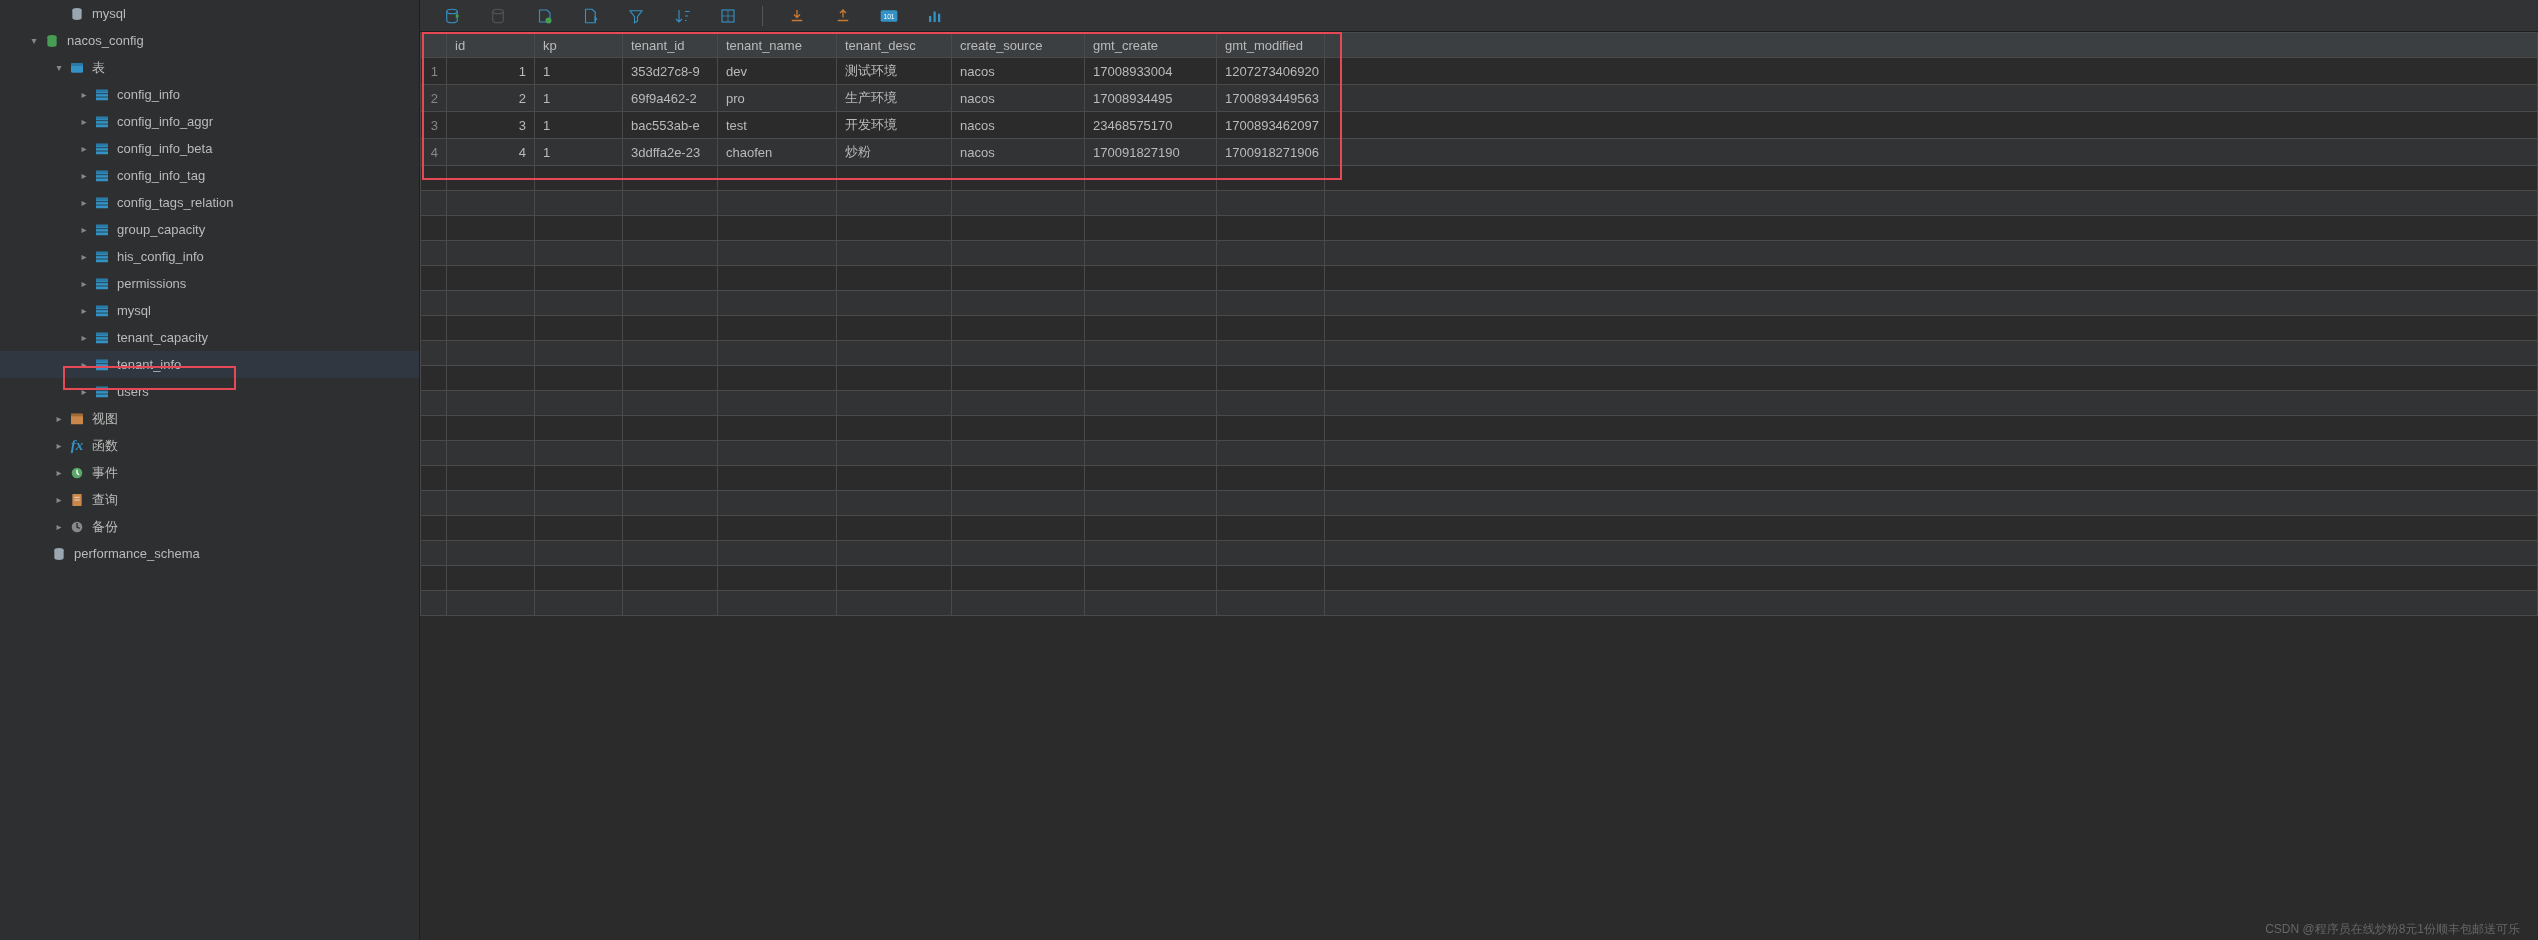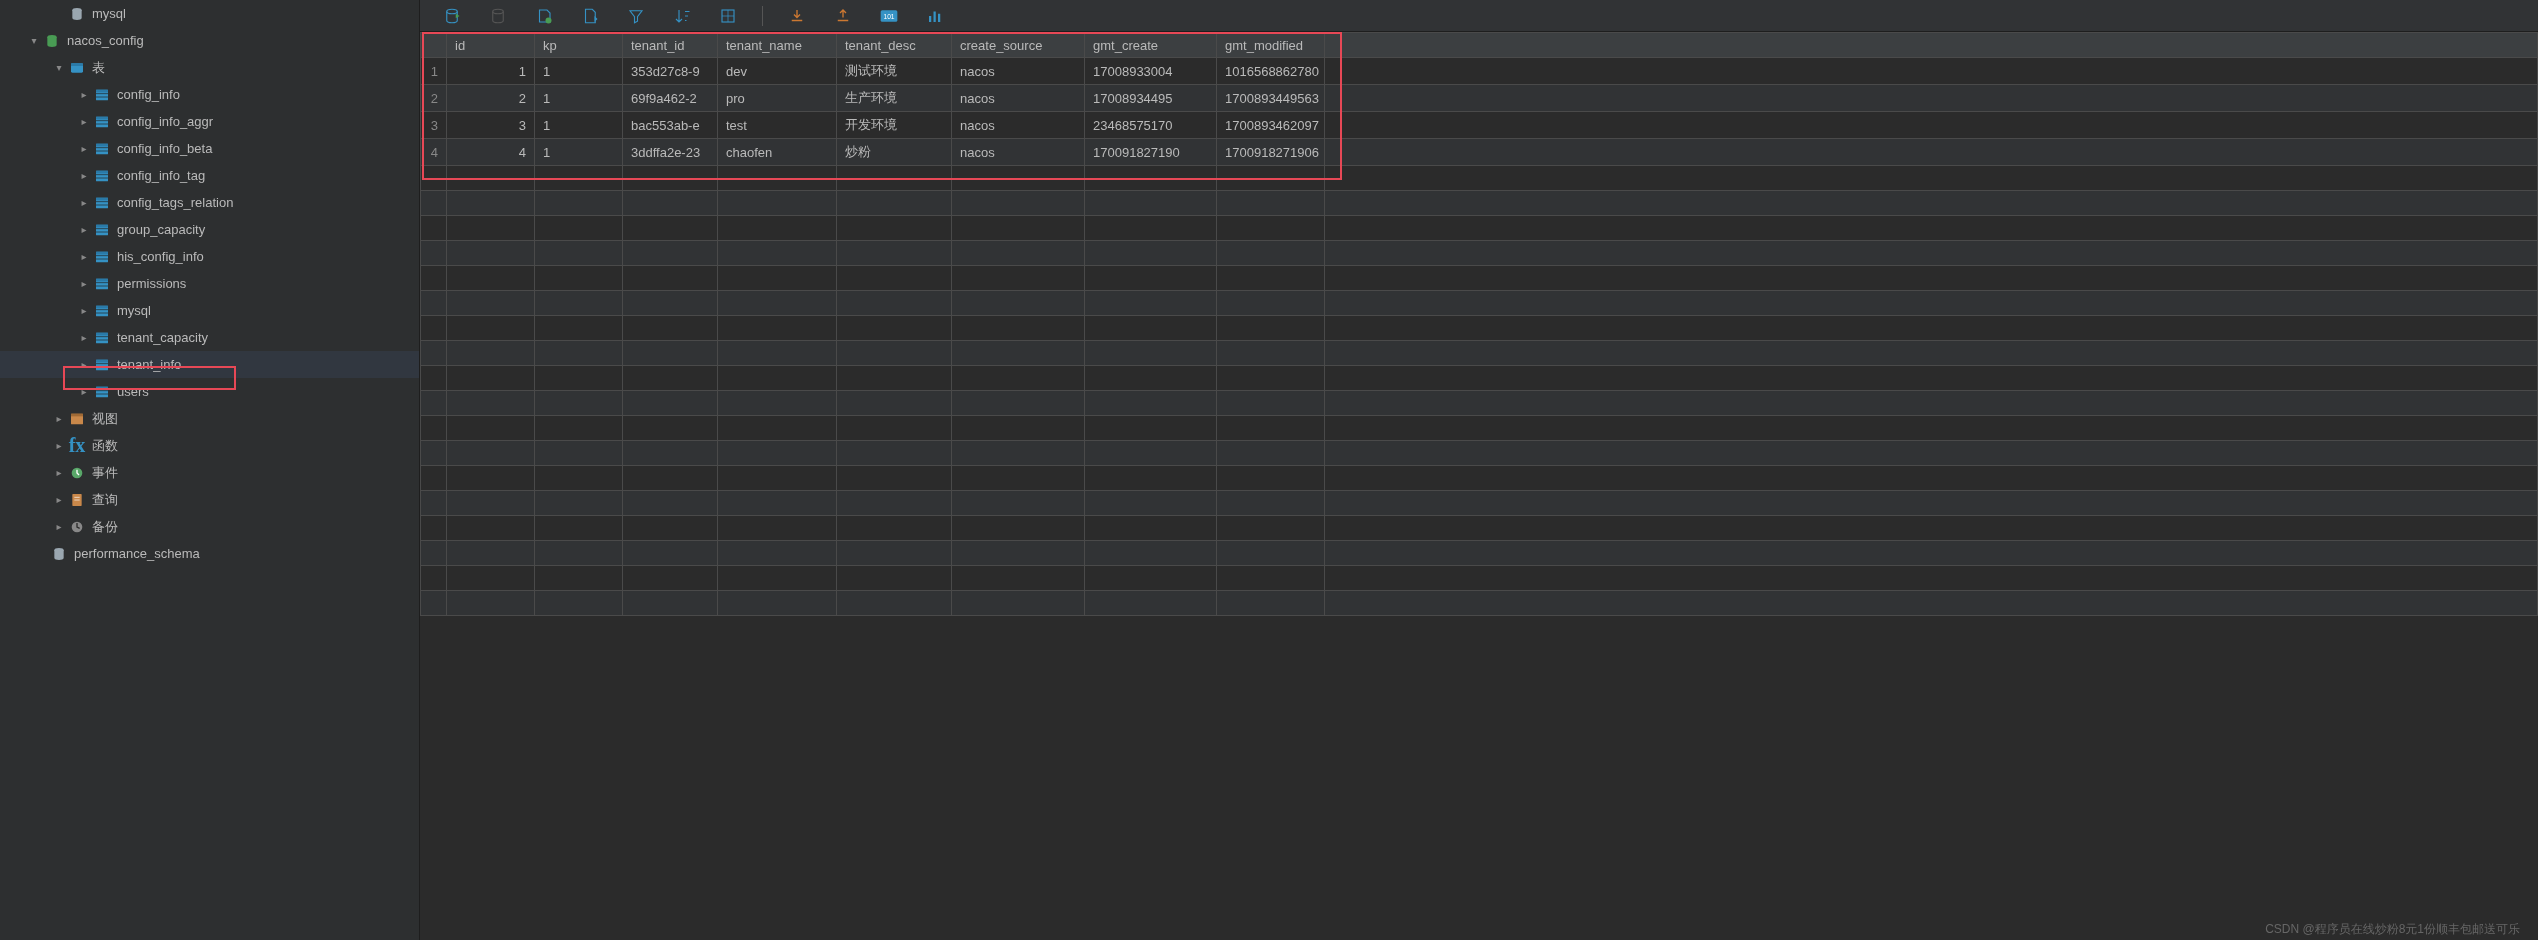--- a/index.html
+++ b/index.html
@@ -335,21 +335,21 @@
           <svg width="16" height="16" viewBox="0 0 24 24">
             <rect x="3" y="4" width="18" height="16" rx="1" fill="#c9884a"></rect>
             <rect x="3" y="4" width="18" height="4" fill="#a06a35"></rect>
           </svg>
         </span>
         <span class="tree-label">视图</span>
       </div>
       <div class="tree-item" style="padding-left: 50px;">
         <span class="chevron">▸</span>
         <span class="tree-icon">
-          <span style="color:#3592c4;font-weight:bold;font-family:serif;font-size:20px">fx</span>
+          <span style="color:#3592c4;font-style:italic;font-weight:bold;font-family:serif;font-size:15px">fx</span>
         </span>
         <span class="tree-label">函数</span>
       </div>
       <div class="tree-item" style="padding-left: 50px;">
         <span class="chevron">▸</span>
         <span class="tree-icon">
           <svg width="16" height="16" viewBox="0 0 24 24">
             <circle cx="12" cy="12" r="8" fill="#59a869"></circle>
             <path d="M12 7v5l3 3" stroke="#fff" stroke-width="2" fill="none"></path>
           </svg>
@@ -492,21 +492,21 @@
       <tbody id="tbody">
           <tr>
             <td class="idx">1</td>
             <td class="num">1</td>
             <td>1</td>
             <td>353d27c8-9</td>
             <td>dev</td>
             <td>测试环境</td>
             <td>nacos</td>
             <td>17008933004</td>
-            <td>1016568862780</td>
+            <td>1207273406920</td>
             <td></td>
           </tr>
           <tr>
             <td class="idx">2</td>
             <td class="num">2</td>
             <td>1</td>
             <td>69f9a462-2</td>
             <td>pro</td>
             <td>生产环境</td>
             <td>nacos</td>

